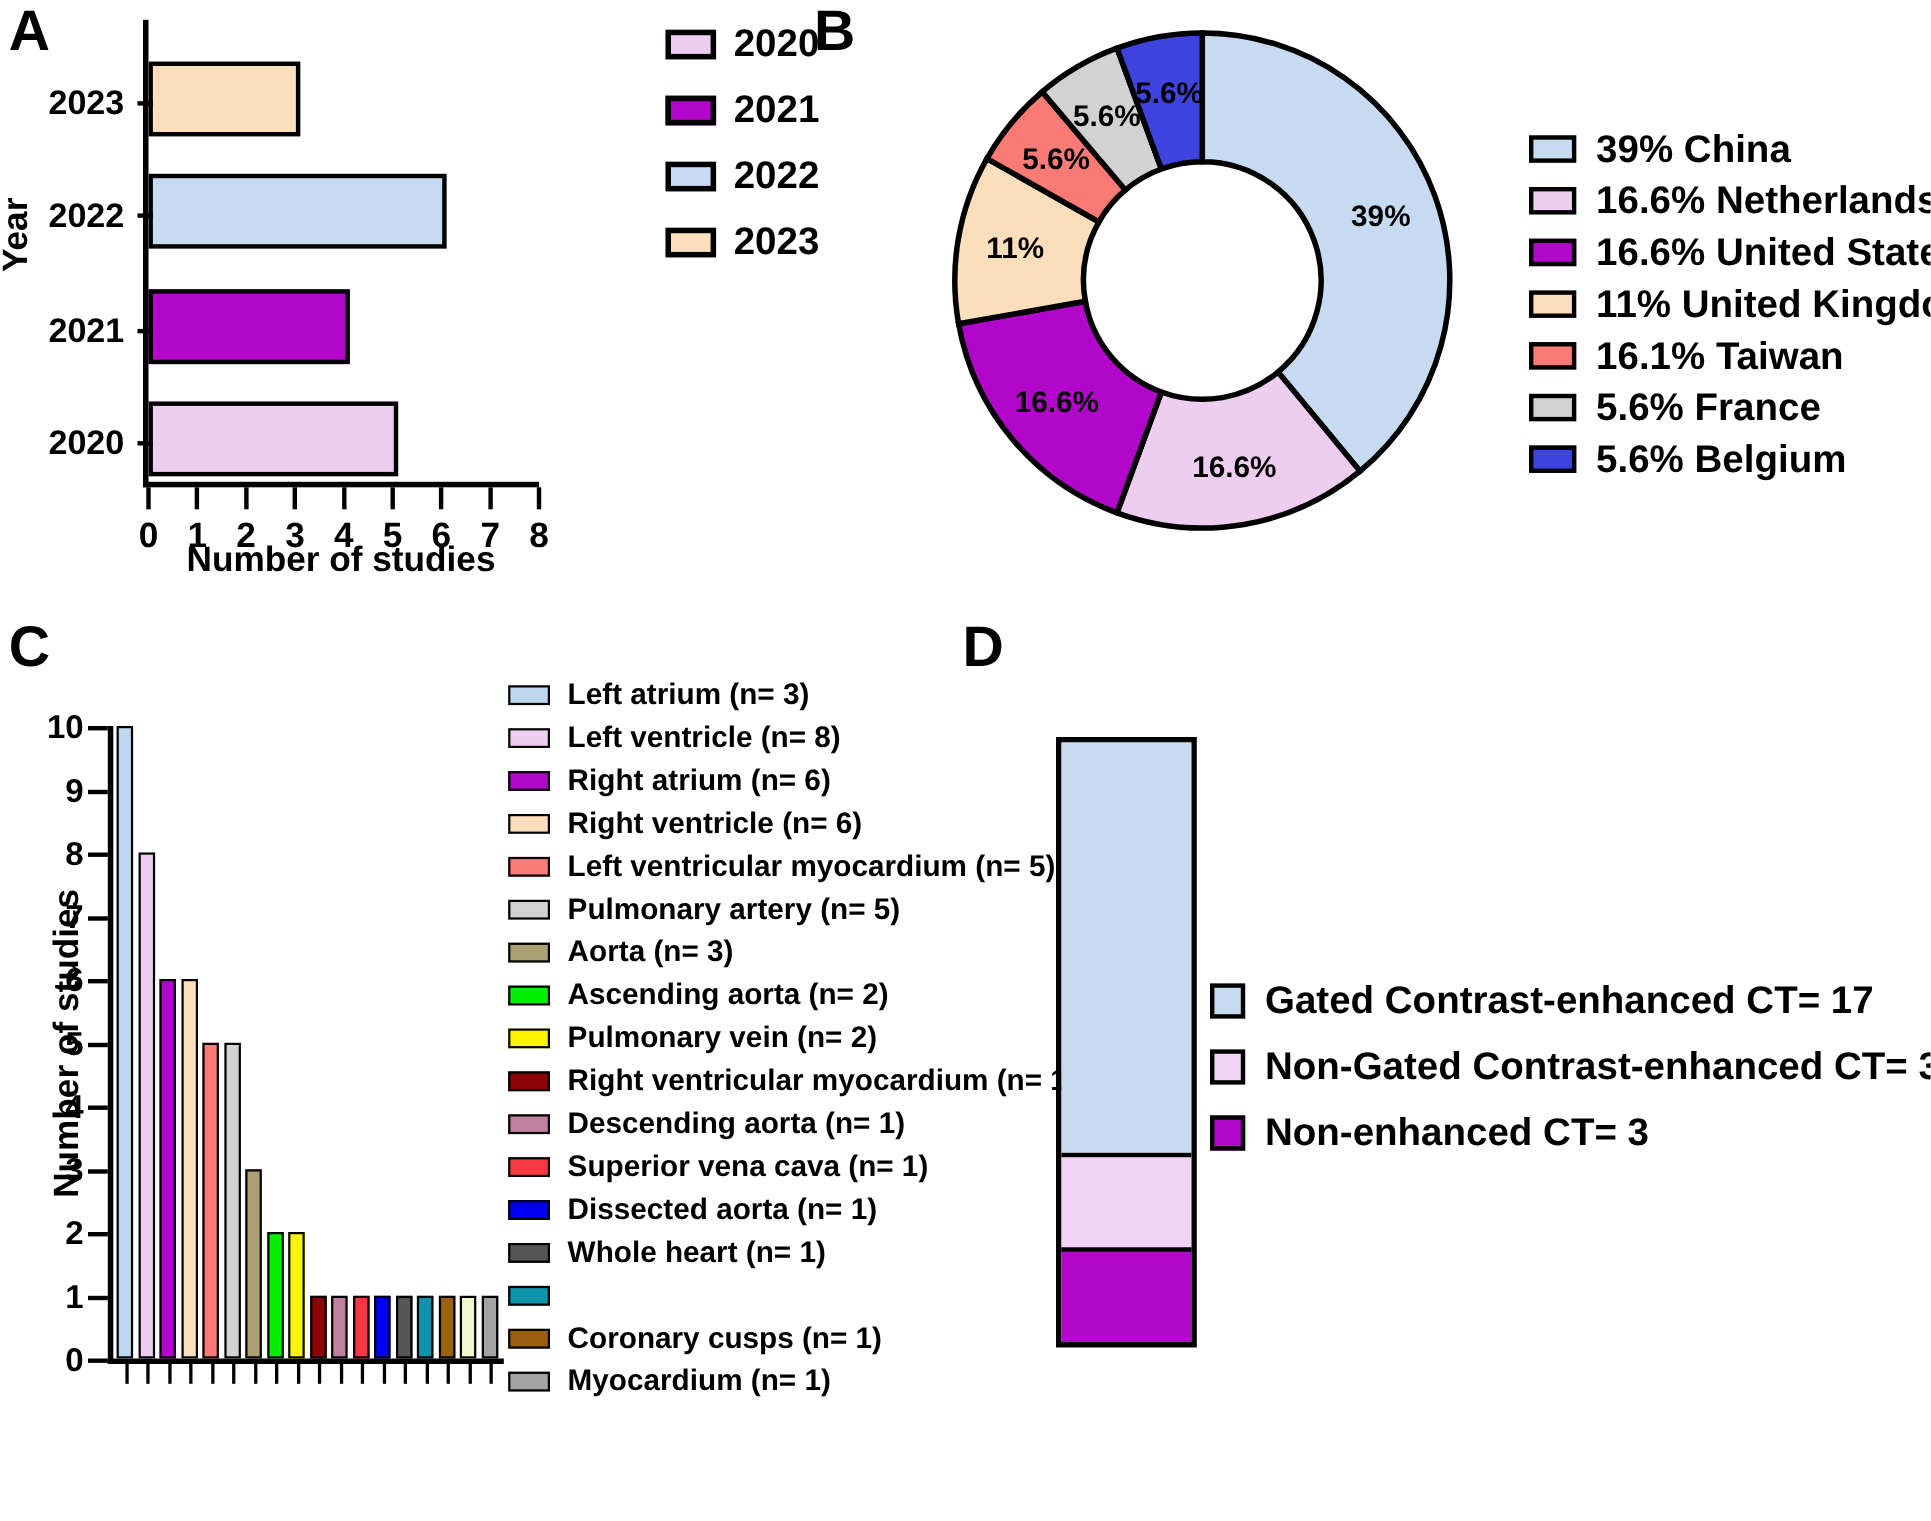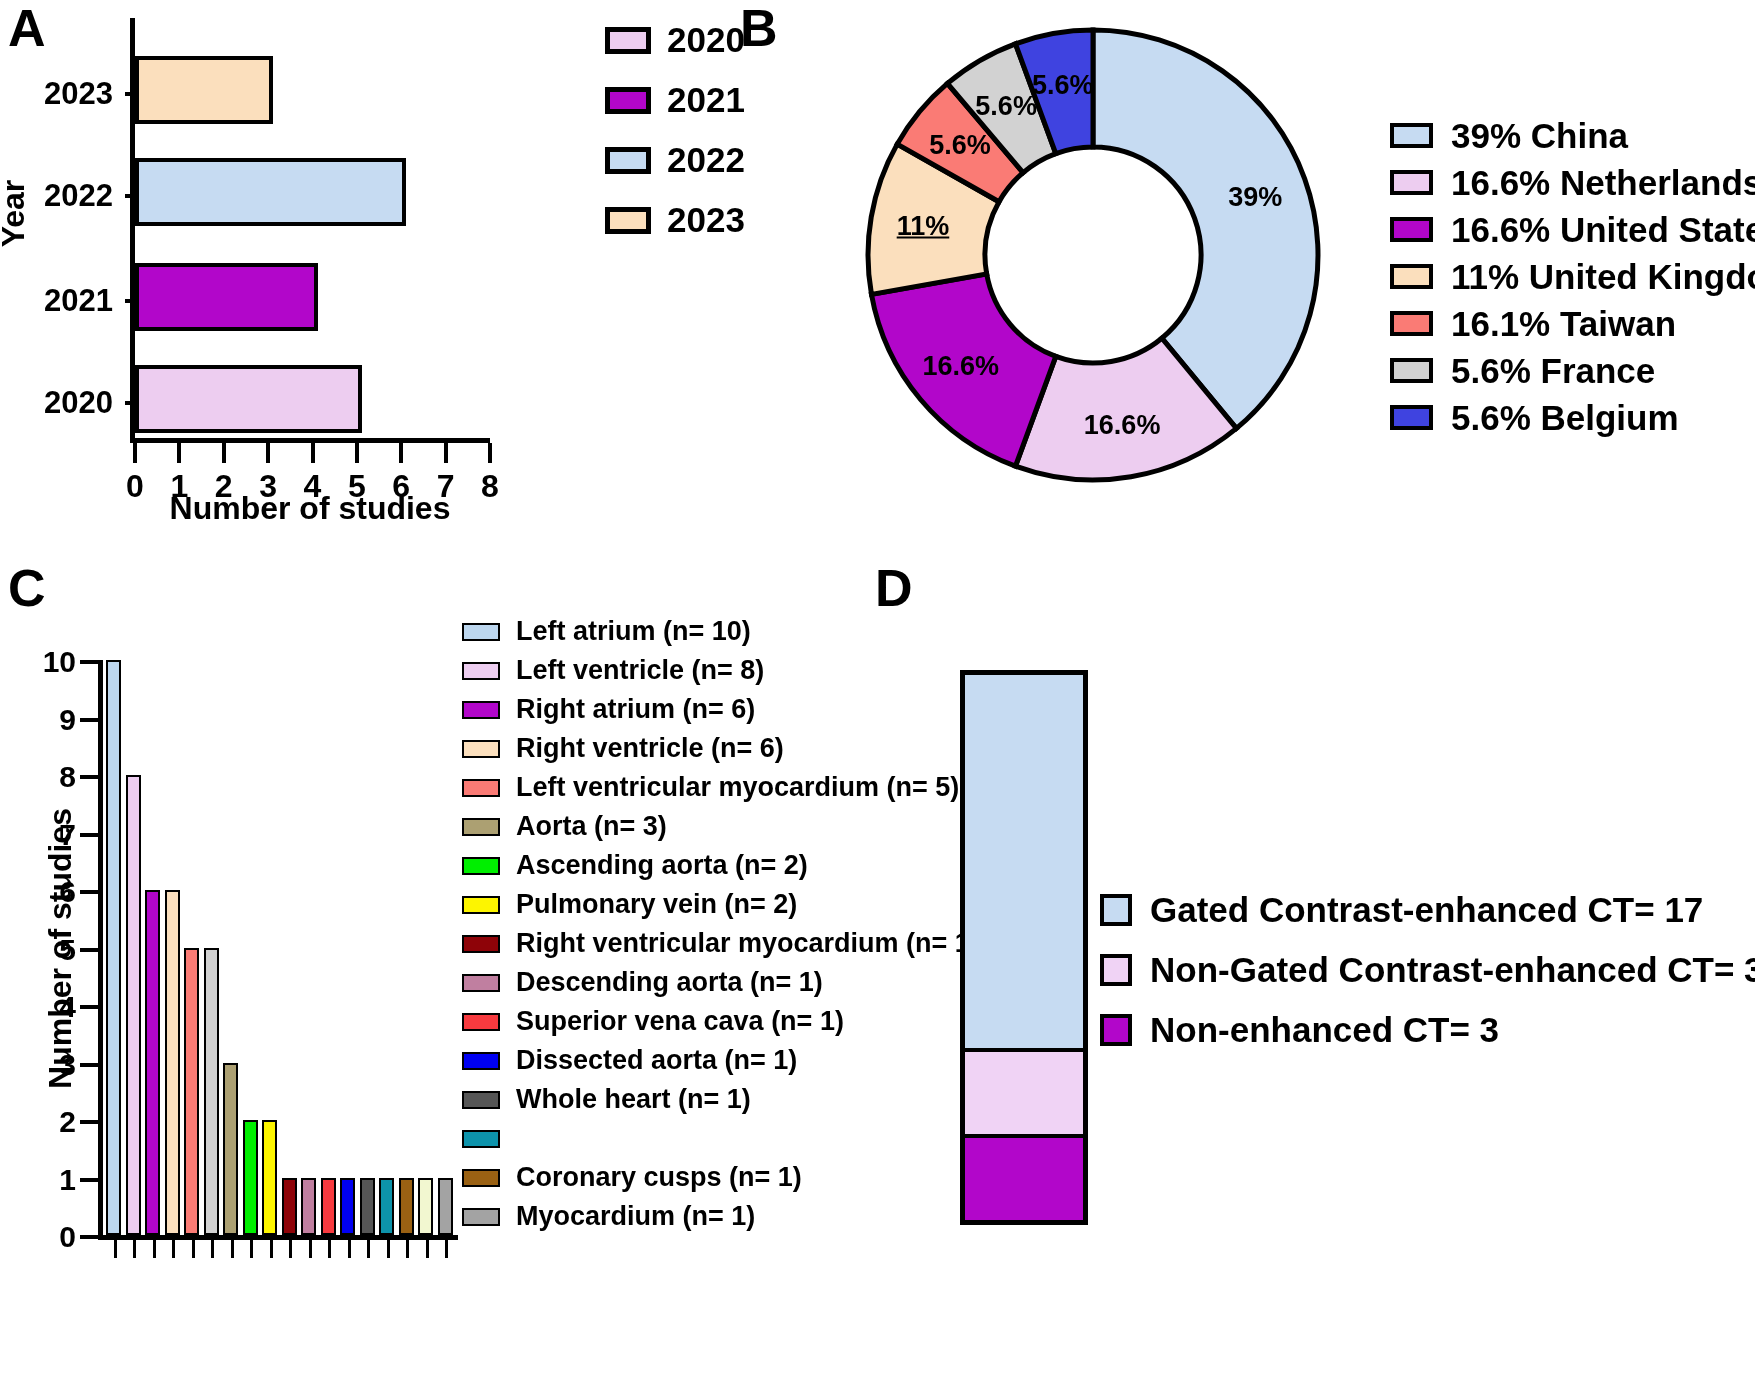--- a/index.html
+++ b/index.html
@@ -298,21 +298,21 @@
         <path d="M 157.45534228573348 446.21511797212156 A 225 225 0 0 1 13.473024730928756 274.38018826943687 L 128.6670518708458 253.9024903693297 A 108 108 0 0 0 197.77856429715206 336.3832566266184 Z" fill="#b206ca" stroke="#000" stroke-width="5"></path>
         <path d="M 13.473024730928756 274.38018826943687 A 225 225 0 0 1 39.20865519935688 124.13634815163408 L 141.02015449569132 181.78544711278437 A 108 108 0 0 0 128.6670518708458 253.9024903693297 Z" fill="#fbdfbd" stroke="#000" stroke-width="5"></path>
         <path d="M 39.20865519935688 124.13634815163408 A 225 225 0 0 1 89.41240864687535 63.45043502242396 L 165.11795615050016 152.6562088107635 A 108 108 0 0 0 141.02015449569132 181.78544711278437 Z" fill="#fa7b75" stroke="#000" stroke-width="5"></path>
         <path d="M 89.41240864687535 63.45043502242396 A 225 225 0 0 1 157.45534228573393 23.78488202787824 L 197.7785642971523 133.61674337338155 A 108 108 0 0 0 165.11795615050016 152.6562088107635 Z" fill="#d2d2d2" stroke="#000" stroke-width="5"></path>
         <path d="M 157.45534228573393 23.78488202787824 A 225 225 0 0 1 235.00000000000037 10 L 235.00000000000017 127 A 108 108 0 0 0 197.7785642971523 133.61674337338155 Z" fill="#3f43e0" stroke="#000" stroke-width="5"></path>
       </svg>
     <div id="donut-labels">
         <div class="donut-lbl" style="left: 397.302px; top: 176.568px;">39%</div>
         <div class="donut-lbl" style="left: 264.124px; top: 405.024px;">16.6%</div>
         <div class="donut-lbl" style="left: 102.78px; top: 345.789px;">16.6%</div>
-        <div class="donut-lbl" style="left: 64.9763px; top: 205.876px; text-decoration: underline;">11%</div>
+        <div class="donut-lbl" style="left: 64.9763px; top: 205.876px;">11%</div>
         <div class="donut-lbl" style="left: 102.086px; top: 125.044px;">5.6%</div>
         <div class="donut-lbl" style="left: 148.125px; top: 85.9732px;">5.6%</div>
         <div class="donut-lbl" style="left: 204.809px; top: 65.1627px;">5.6%</div>
       </div>
   </div>
 
   <div class="b-legend" id="b-legend">
       <div class="b-legend-row">
         <div class="b-swatch" style="background: rgb(198, 219, 242);"></div>
         <div class="b-legend-label">39% China</div>
@@ -425,37 +425,41 @@
         <div class="c-xtick" style="left: 327.5px;"></div>
         <div class="c-xtick" style="left: 347px;"></div>
       </div>
   </div>
 
   <div class="y-axis-title">Number of studies</div>
 
   <div class="c-legend" id="c-legend">
       <div class="c-legend-row">
         <div class="c-swatch" style="background: rgb(189, 215, 239);"></div>
-        <div class="c-legend-label">Left atrium (n= 10)</div>
+        <div class="c-legend-label">Left atrium (n= 3)</div>
       </div>
       <div class="c-legend-row">
         <div class="c-swatch" style="background: rgb(237, 205, 240);"></div>
         <div class="c-legend-label">Left ventricle (n= 8)</div>
       </div>
       <div class="c-legend-row">
         <div class="c-swatch" style="background: rgb(178, 6, 202);"></div>
         <div class="c-legend-label">Right atrium (n= 6)</div>
       </div>
       <div class="c-legend-row">
         <div class="c-swatch" style="background: rgb(251, 223, 189);"></div>
         <div class="c-legend-label">Right ventricle (n= 6)</div>
       </div>
       <div class="c-legend-row">
         <div class="c-swatch" style="background: rgb(250, 123, 117);"></div>
         <div class="c-legend-label">Left ventricular myocardium (n= 5)</div>
+      </div>
+      <div class="c-legend-row">
+        <div class="c-swatch" style="background: rgb(210, 210, 210);"></div>
+        <div class="c-legend-label">Pulmonary artery (n= 5)</div>
       </div>
       <div class="c-legend-row">
         <div class="c-swatch" style="background: rgb(172, 160, 114);"></div>
         <div class="c-legend-label">Aorta (n= 3)</div>
       </div>
       <div class="c-legend-row">
         <div class="c-swatch" style="background: rgb(0, 239, 0);"></div>
         <div class="c-legend-label">Ascending aorta (n= 2)</div>
       </div>
       <div class="c-legend-row">

